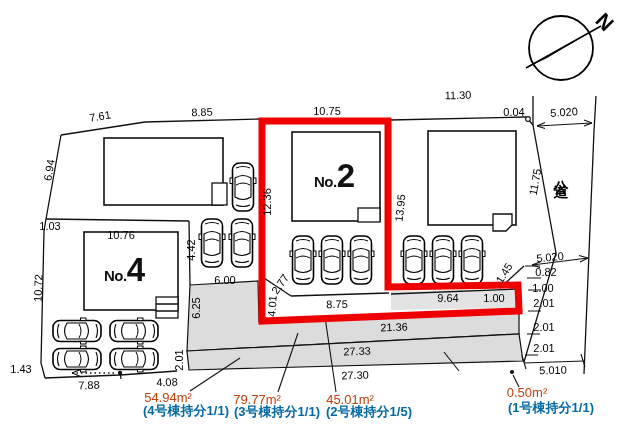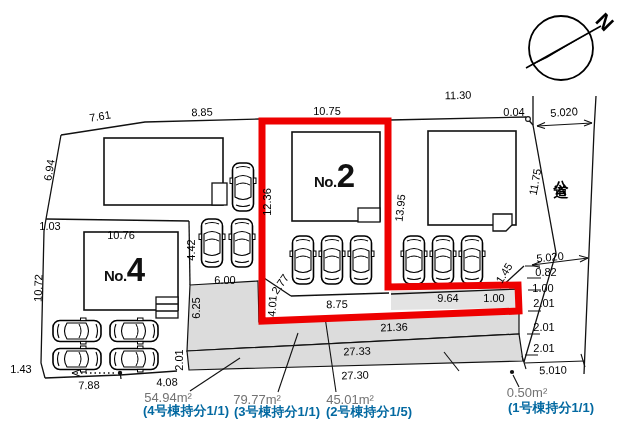--- a/index.html
+++ b/index.html
@@ -3,21 +3,21 @@
 <meta charset="utf-8">
 <style>
   html,body{margin:0;padding:0;}
   body{width:620px;height:429px;background:#ffffff;font-family:"Liberation Sans","DejaVu Sans",sans-serif;}
   #stage{position:relative;width:620px;height:429px;background:#ffffff;overflow:hidden;}
   #plan-svg{position:absolute;left:0;top:0;}
   .dim{position:absolute;font-size:11px;color:#000;white-space:nowrap;transform-origin:center;font-weight:500;}
   .bldg-label{position:absolute;transform:translate(-50%,-50%);white-space:nowrap;color:#111;}
   .bldg-label .no{font-size:15px;font-weight:700;letter-spacing:-0.5px;}
   .bldg-label .num{font-size:33px;font-weight:700;letter-spacing:-1px;}
-  .area-val{position:absolute;font-size:13px;color:#737373;white-space:nowrap;transform:translate(-50%,-50%);font-weight:500;}
+  .area-val{position:absolute;font-size:13px;color:#c2410c;white-space:nowrap;transform:translate(-50%,-50%);font-weight:500;}
   .area-share{position:absolute;font-size:13px;color:#0369a1;white-space:nowrap;transform:translate(-50%,-50%);font-weight:700;}
   .road-label{position:absolute;font-size:15px;font-weight:700;color:#000;white-space:nowrap;transform:translate(-50%,-50%);letter-spacing:1px;}
   .vert-road{position:absolute;font-size:15px;font-weight:700;color:#000;writing-mode:vertical-rl;letter-spacing:4px;}
   .north-n{position:absolute;font-size:21px;font-weight:700;color:#000;transform:rotate(46deg);}
 </style>
 </head>
 <body>
 
 <div id="stage">
 

